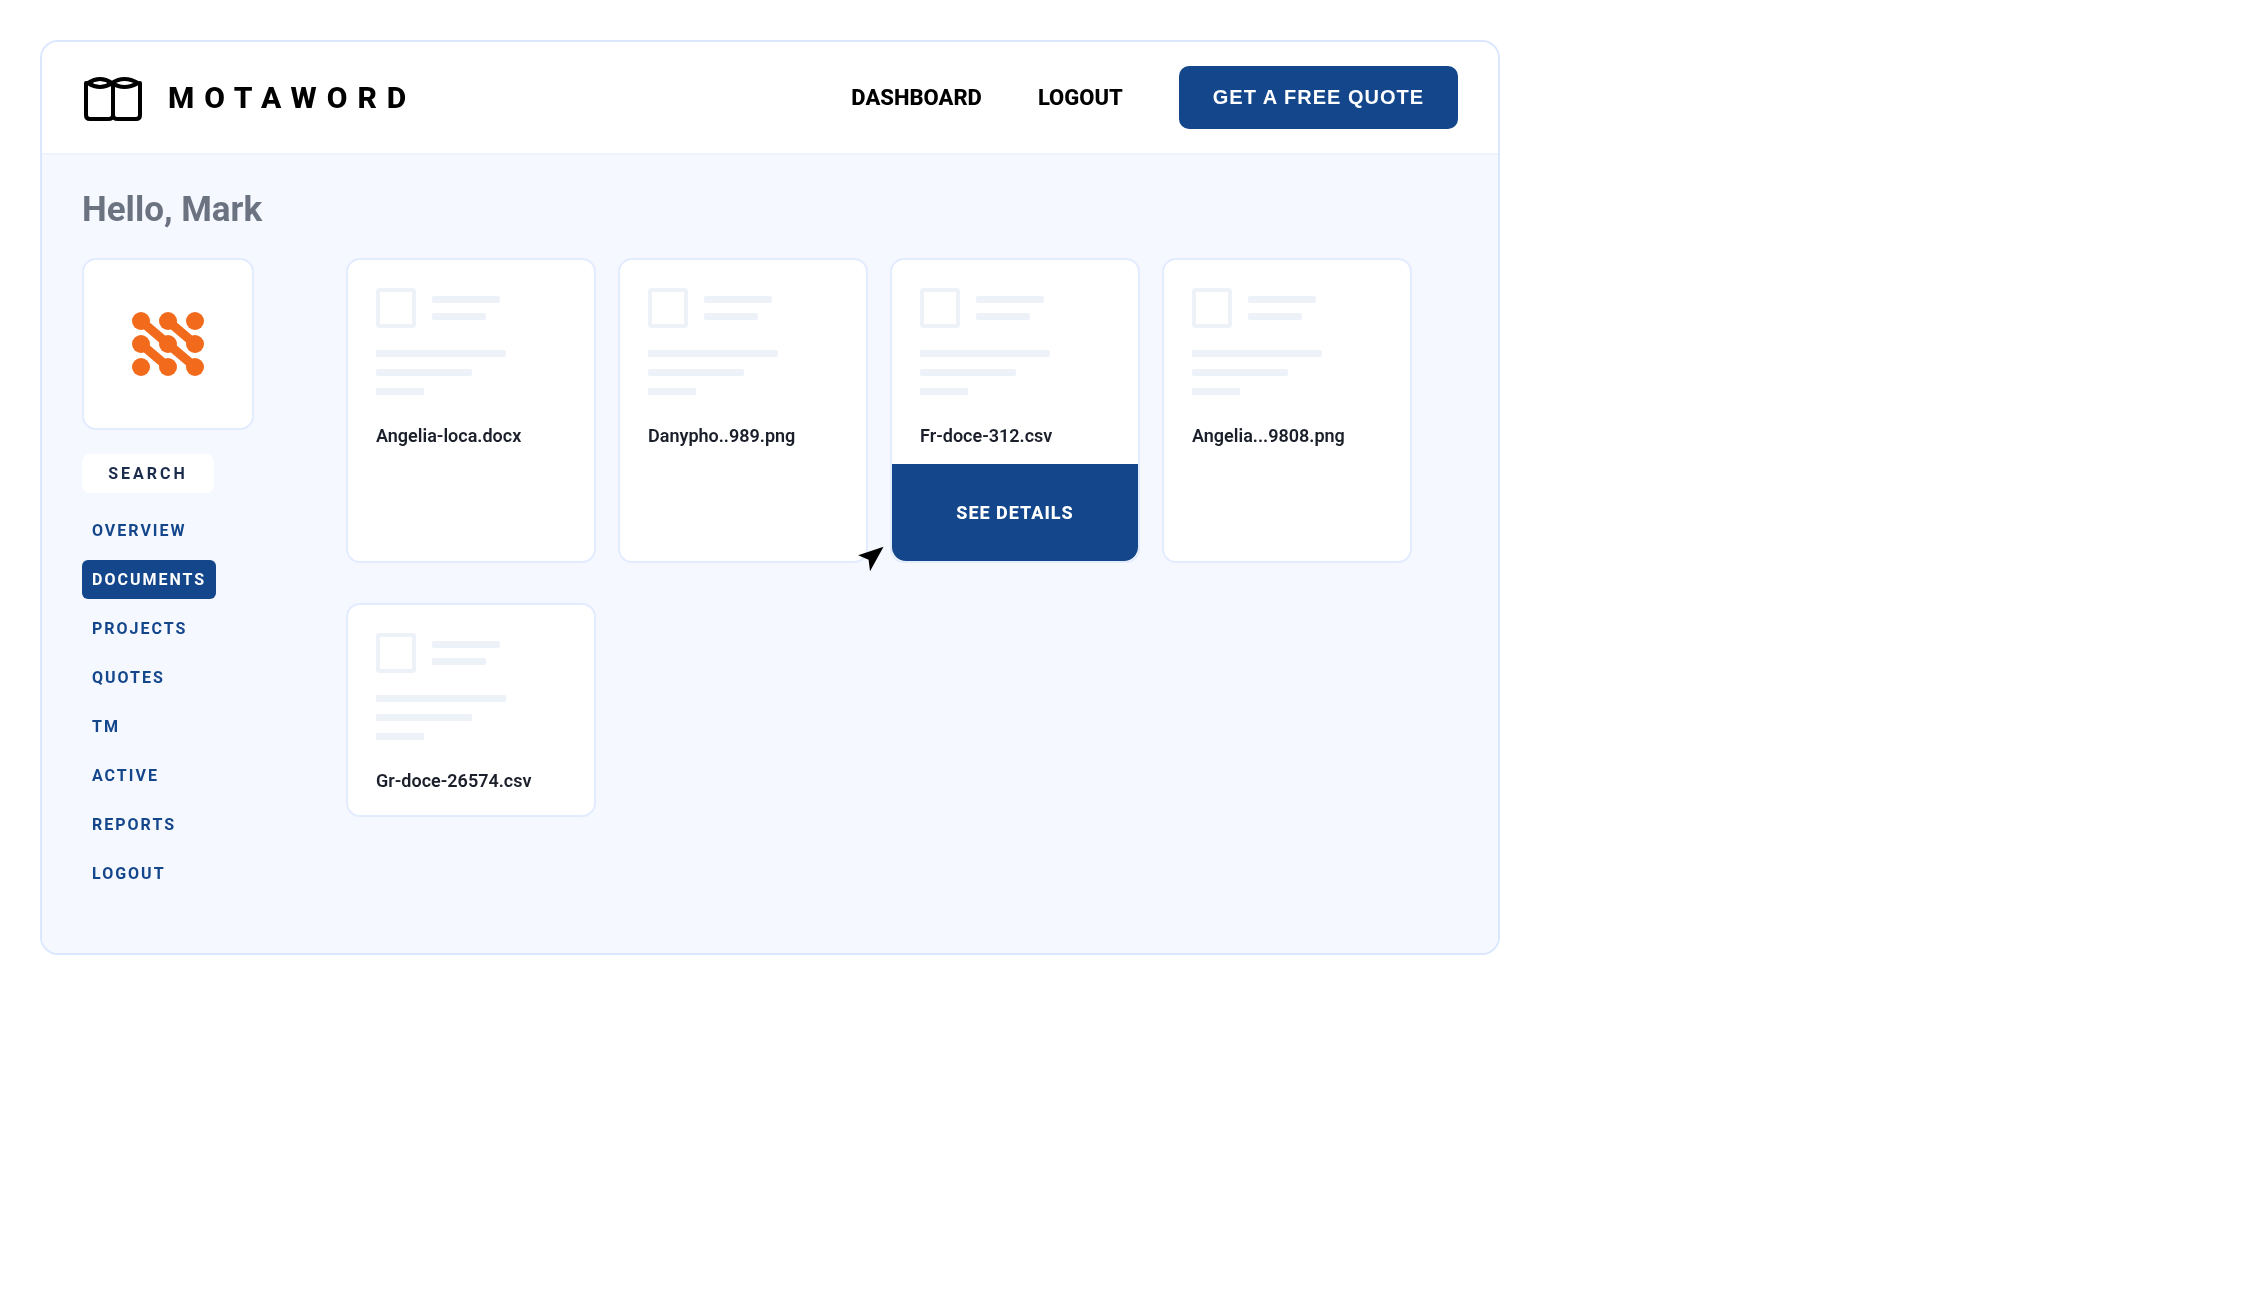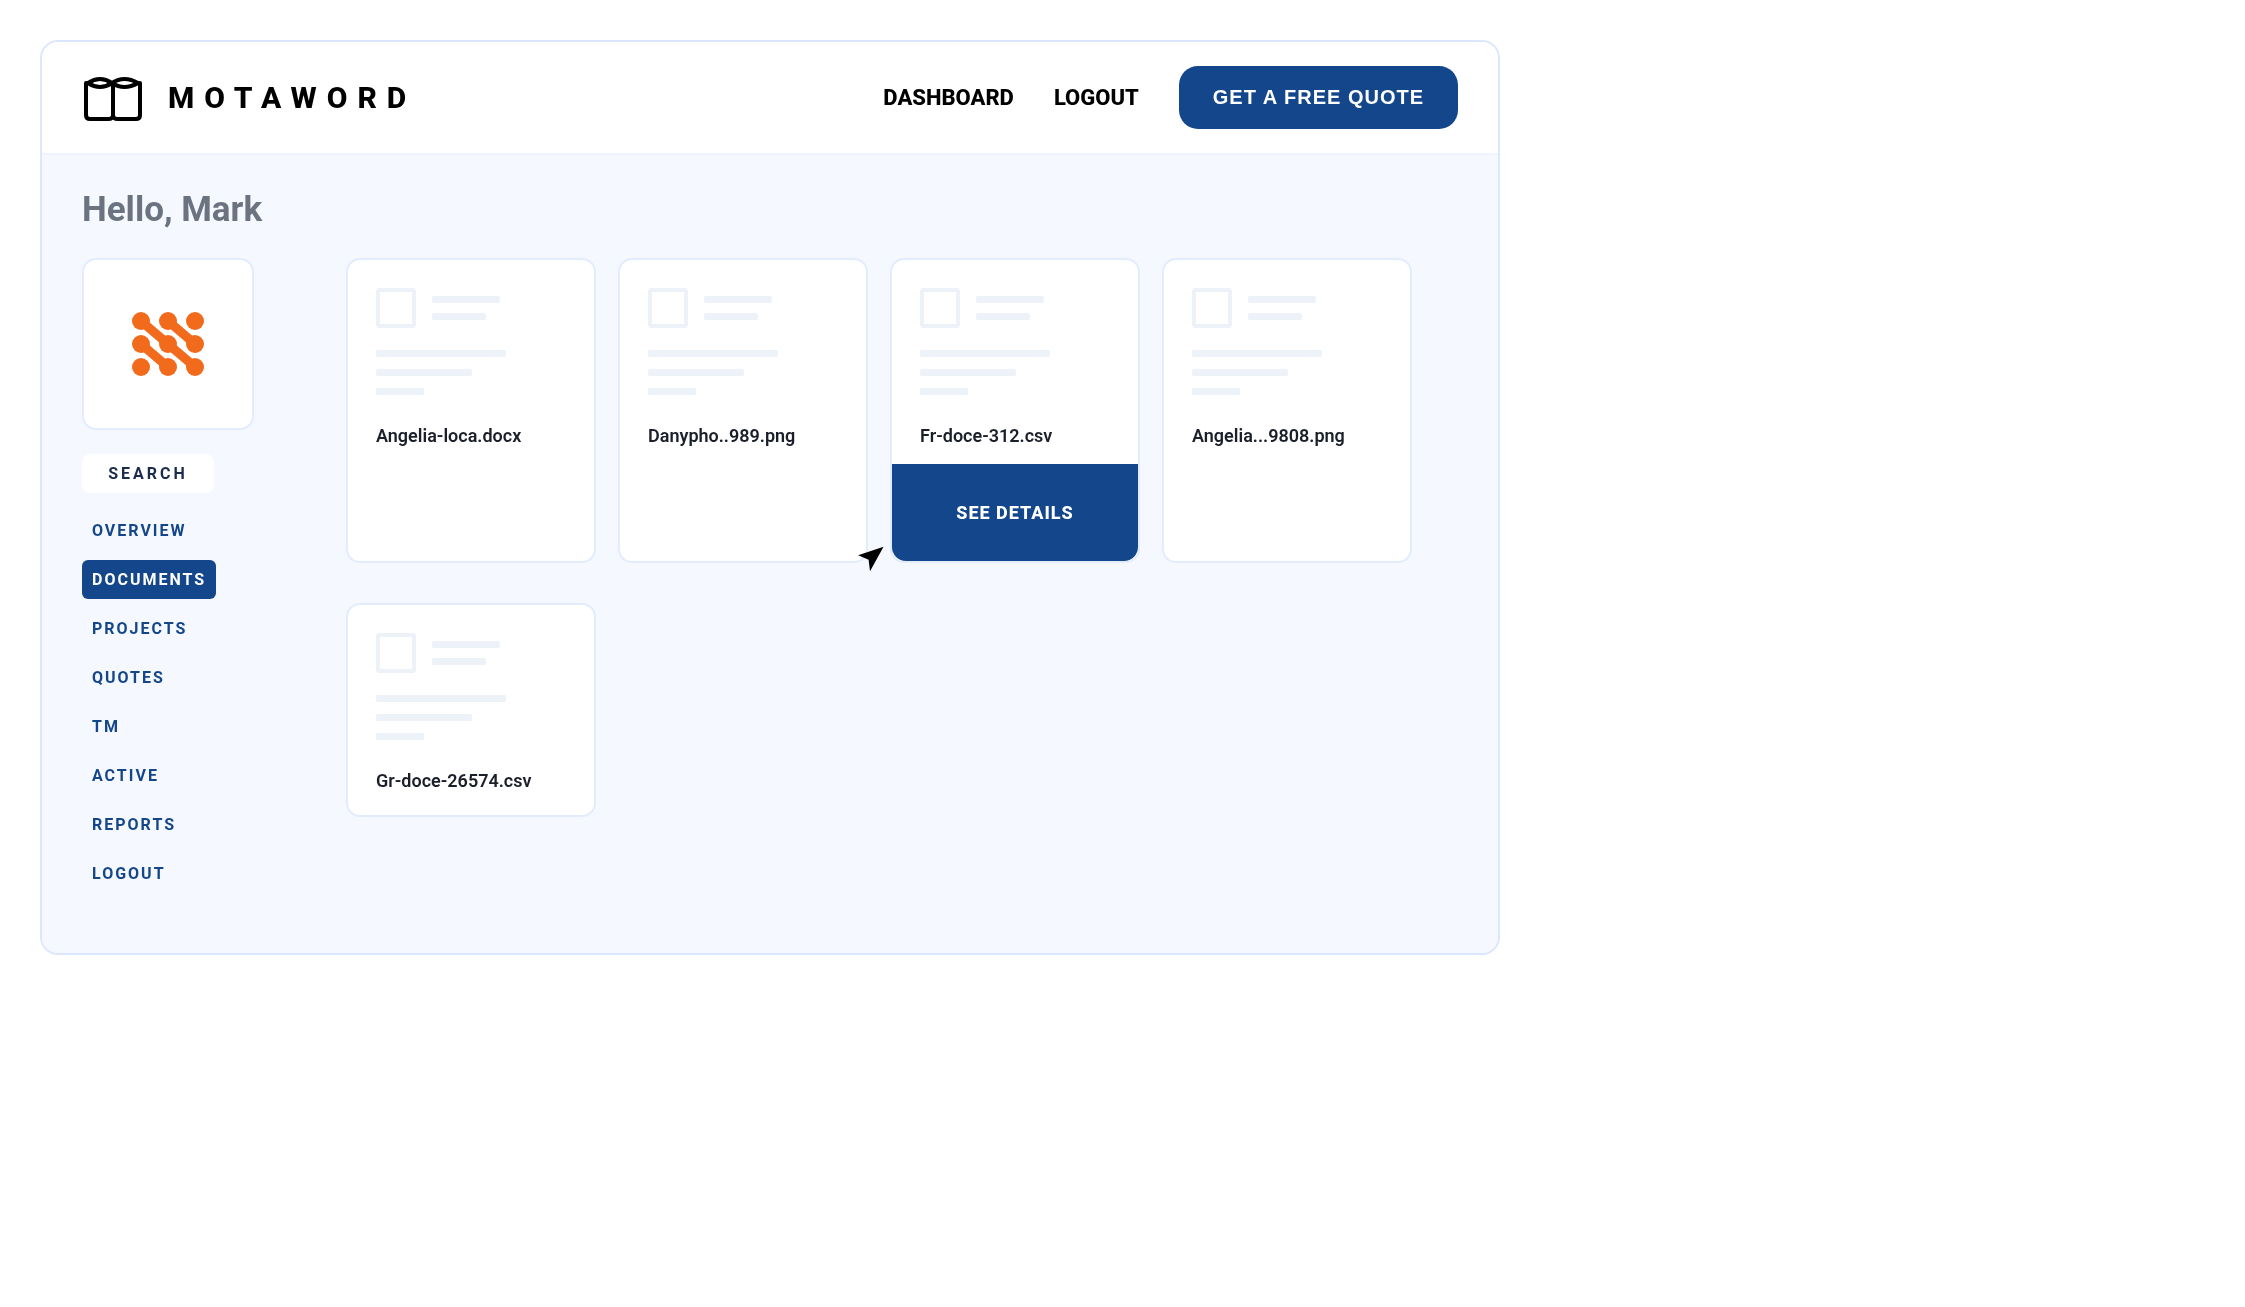--- a/index.html
+++ b/index.html
@@ -31,37 +31,37 @@
   .brand-icon svg { display: block; }
   .brand-word {
     font-size: 30px;
     font-weight: 800;
     letter-spacing: 10px;
     color: #000;
   }
   .topnav {
     display: flex;
     align-items: center;
-    gap: 40px;
+    gap: 56px;
   }
   .topnav a {
     font-size: 22px;
     font-weight: 800;
     color: #000;
     text-decoration: none;
     cursor: pointer;
   }
   .quote-btn {
     background: #13468a;
     color: #fff;
     font-size: 20px;
     font-weight: 800;
     letter-spacing: 1px;
     padding: 20px 34px;
-    border-radius: 19px;
+    border-radius: 10px;
     border: none;
     cursor: pointer;
   }
   .content {
     background: #f5f8ff;
     padding: 34px 40px 60px 40px;
   }
   .greeting {
     font-size: 35px;
     font-weight: 700;

